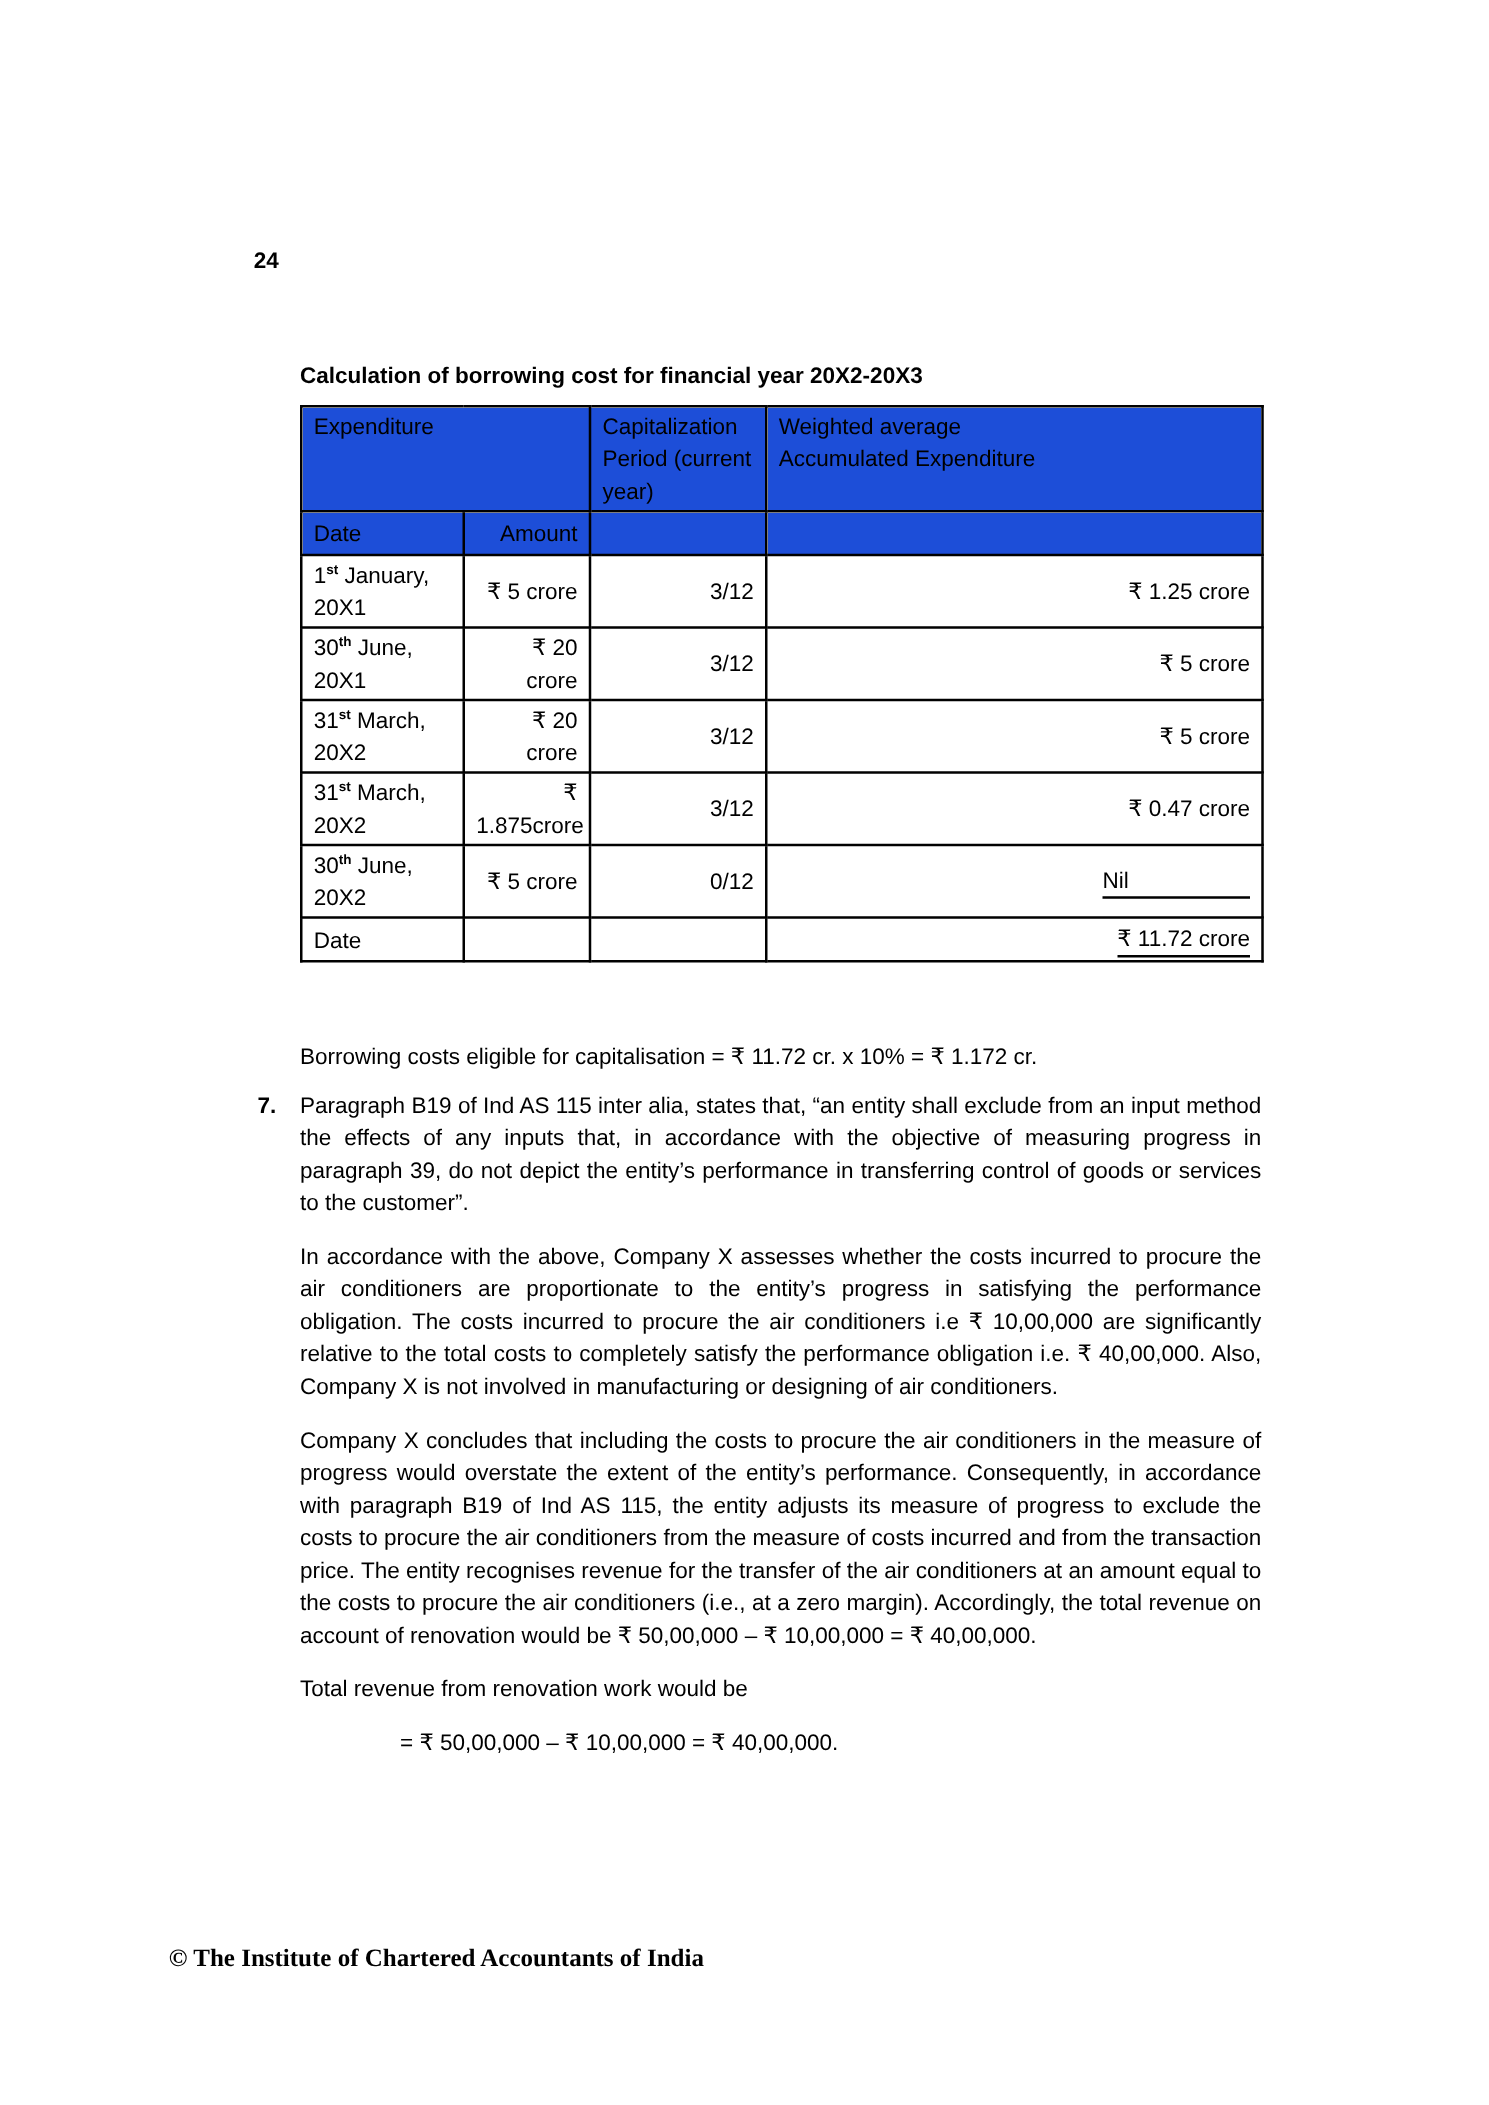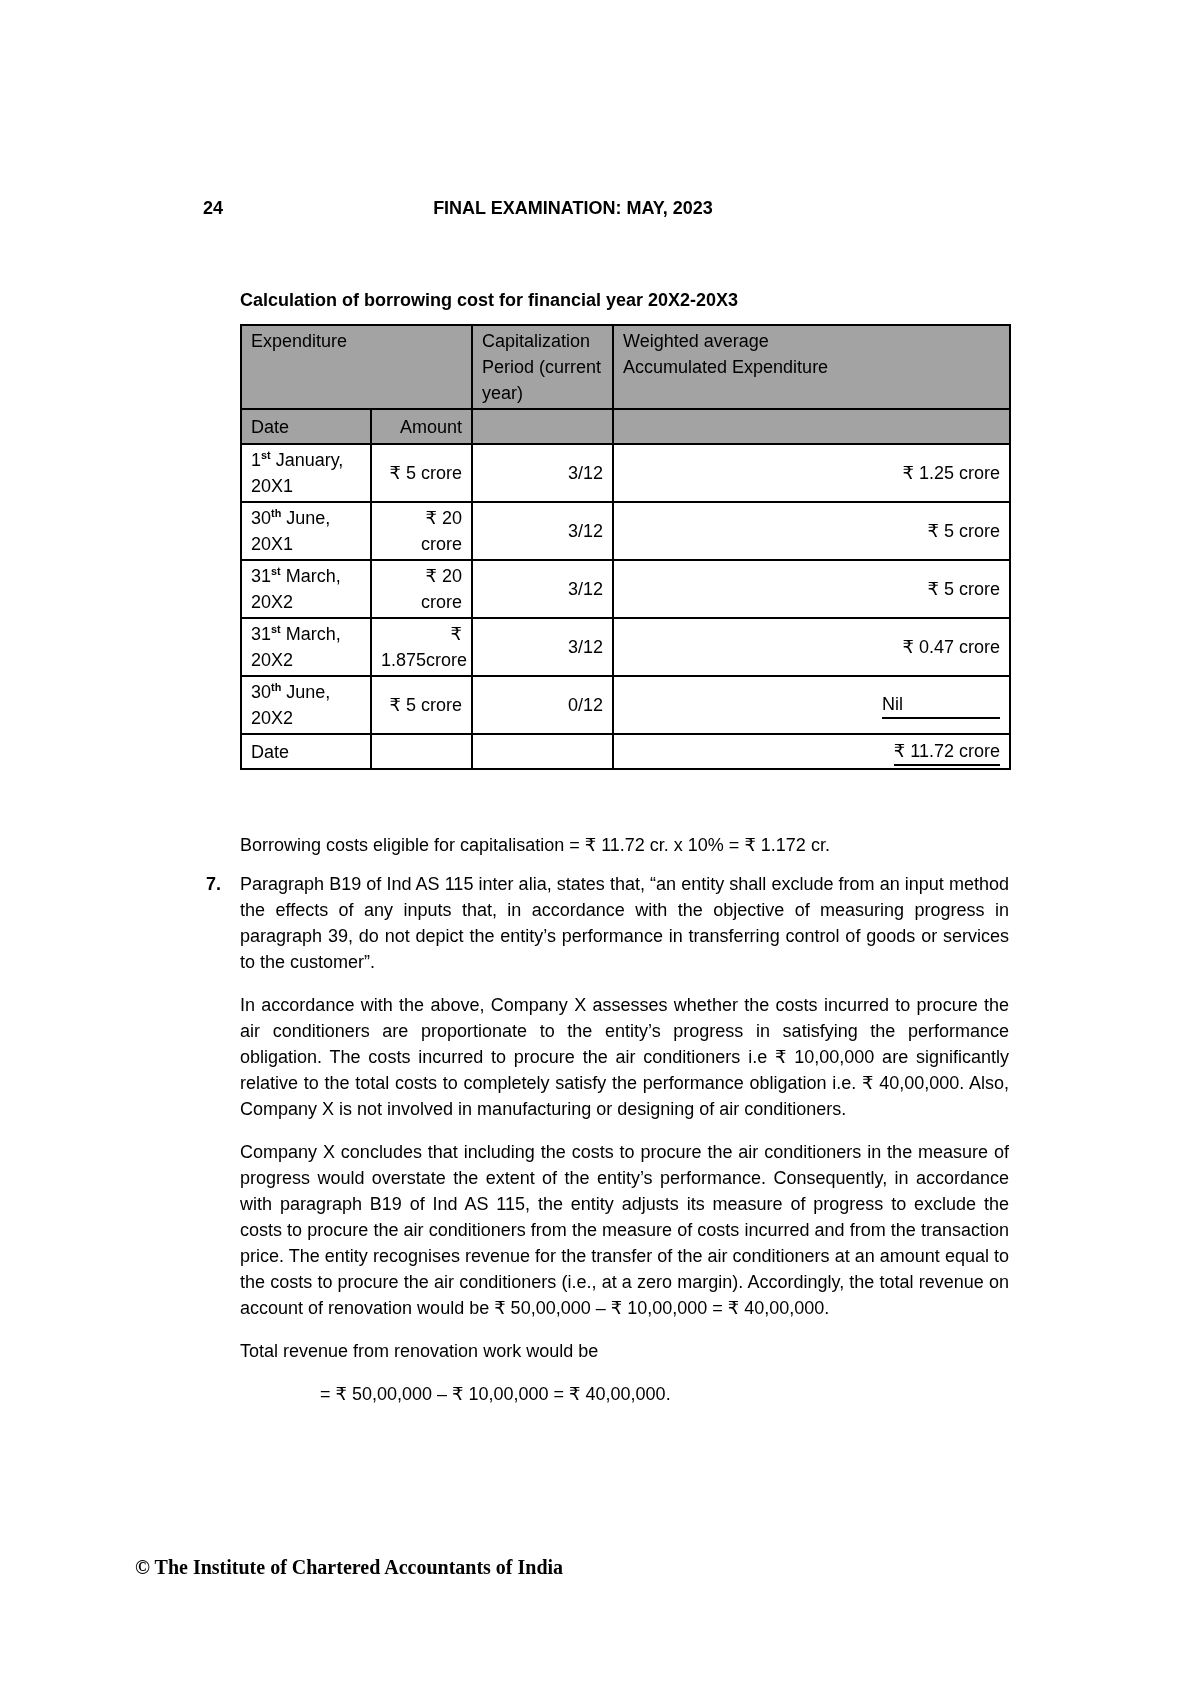--- a/index.html
+++ b/index.html
@@ -24,21 +24,21 @@
   .section-title { font-weight:bold; font-size:18px; margin:16px 0 13px 0; }
 
   table.borrowing-table {
     border-collapse:collapse; width:769px; table-layout:fixed;
     font-size:18px;
   }
   table.borrowing-table th, table.borrowing-table td {
     border:2px solid #000; padding:2px 9px; font-weight:normal;
     line-height:26px; overflow:hidden;
   }
-  .hdr { background:#a3a3a3; }
+  .hdr { background:#1d4ed8; }
   tr.hrow1 th { vertical-align:top; height:76px; text-align:left; }
   tr.hrow1 th.c-exp { text-align:left; }
   tr.hrow2 th { height:29px; }
   tbody.rows td { height:29px; }
   .prewrap { white-space:pre-line; }
   .c-date { text-align:left; }
   .c-amount, .c-period, .c-weighted { text-align:right; }
   sup { font-size:0.6em; vertical-align:super; line-height:0;font-weight:bold; }
   .uline { display:inline-block; border-bottom:2px solid #000; }
   .uline-wide { min-width:118px; text-align:left; }
@@ -54,21 +54,20 @@
     font-family:"Liberation Serif","DejaVu Serif",serif;
     font-weight:bold; font-size:20px;
   }
 </style>
 </head>
 <body>
 
 <div class="page">
 
   <div class="page-num">24</div>
-  <div class="header-title">FINAL EXAMINATION: MAY, 2023</div>
 
   <div class="content">
 
     <div class="section-title">Calculation of borrowing cost for financial year 20X2-20X3</div>
 
     <table class="borrowing-table">
       <colgroup>
         <col style="width:130px">
           <col style="width:101px">
           <col style="width:141px">

